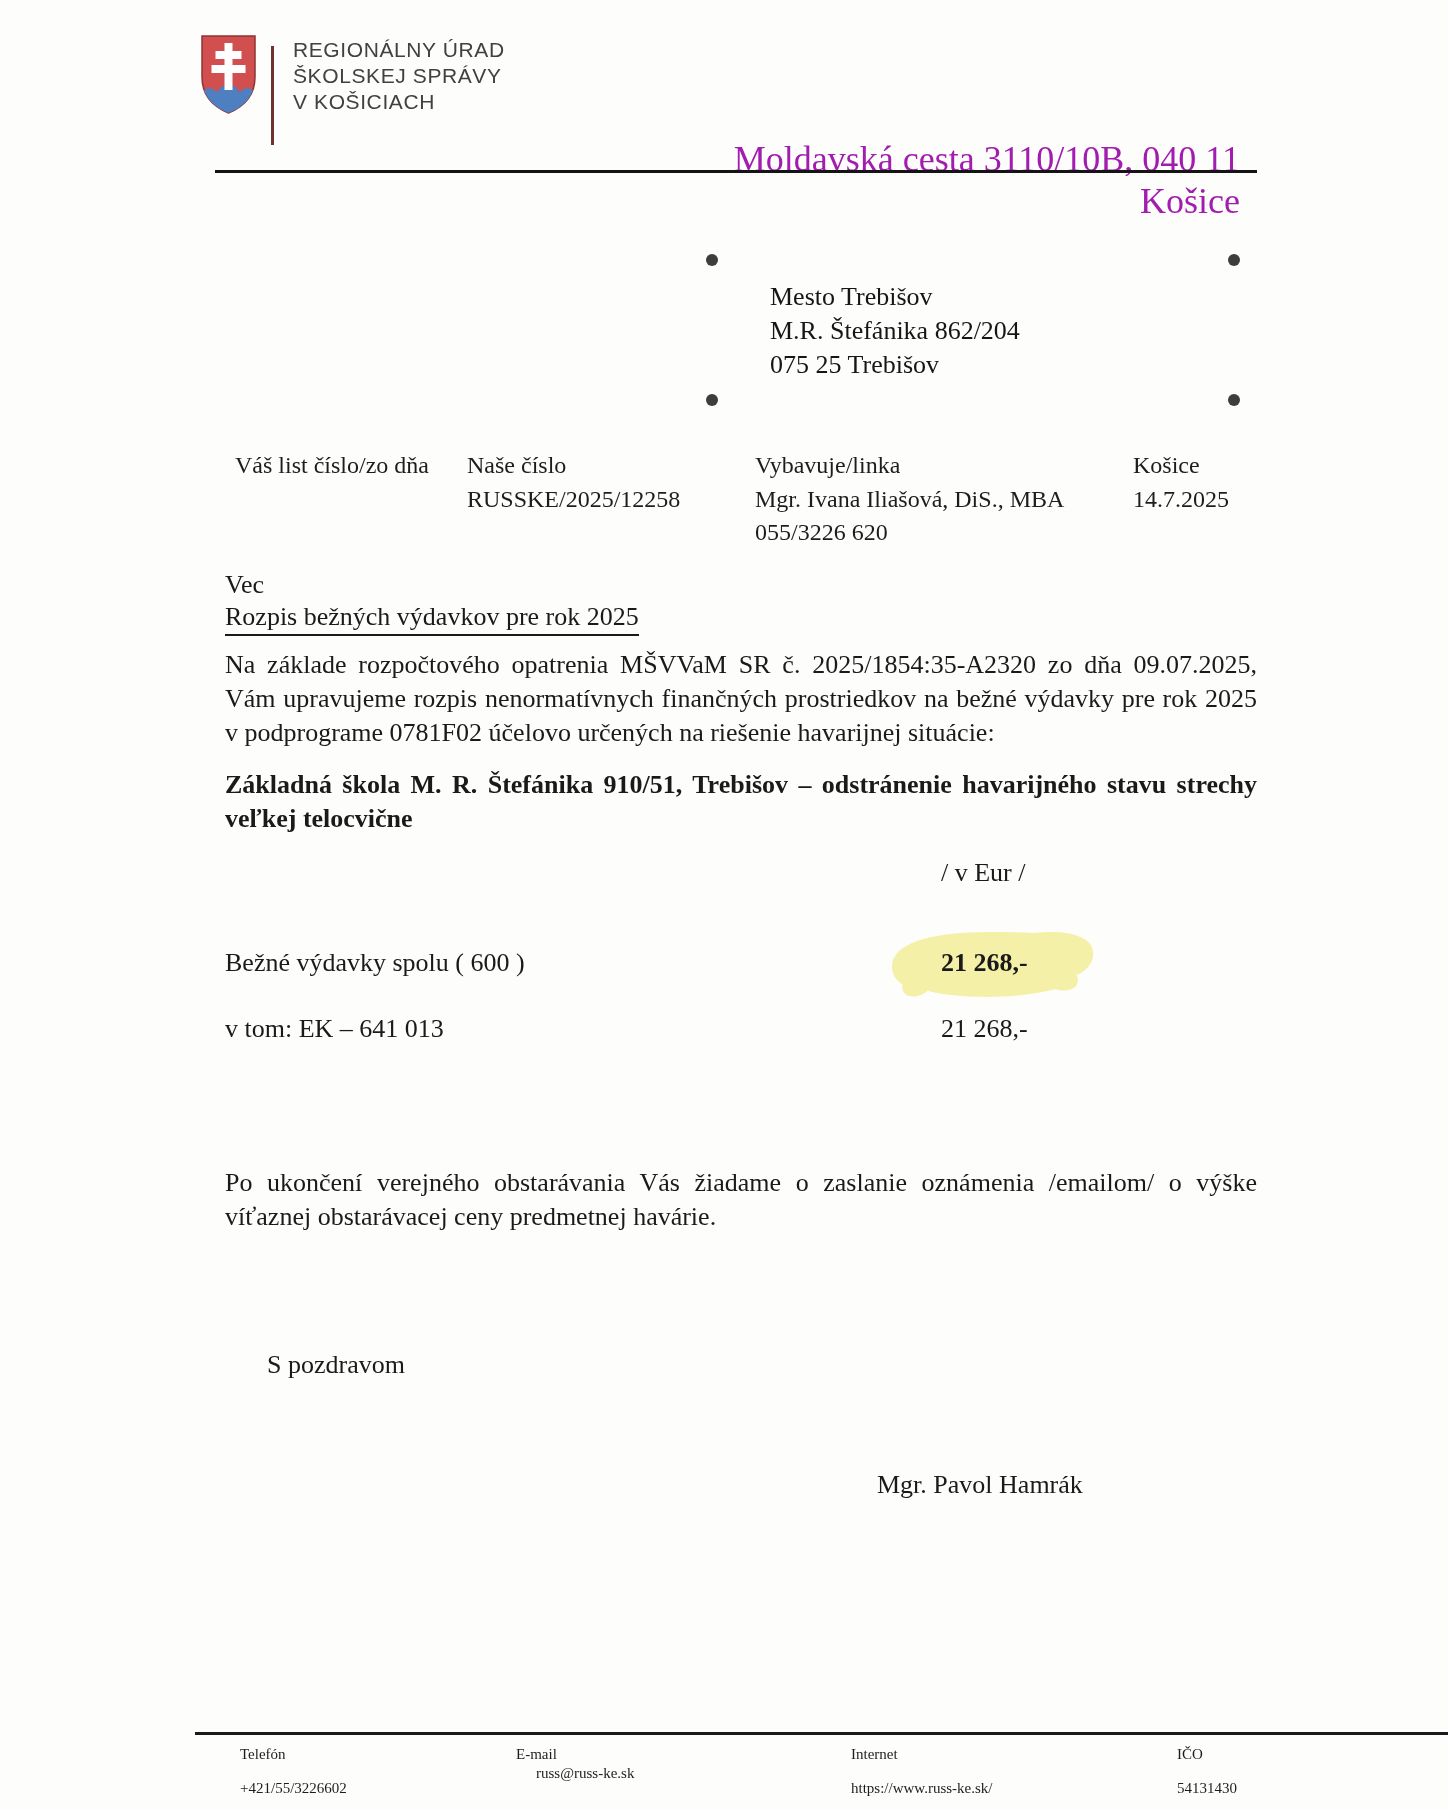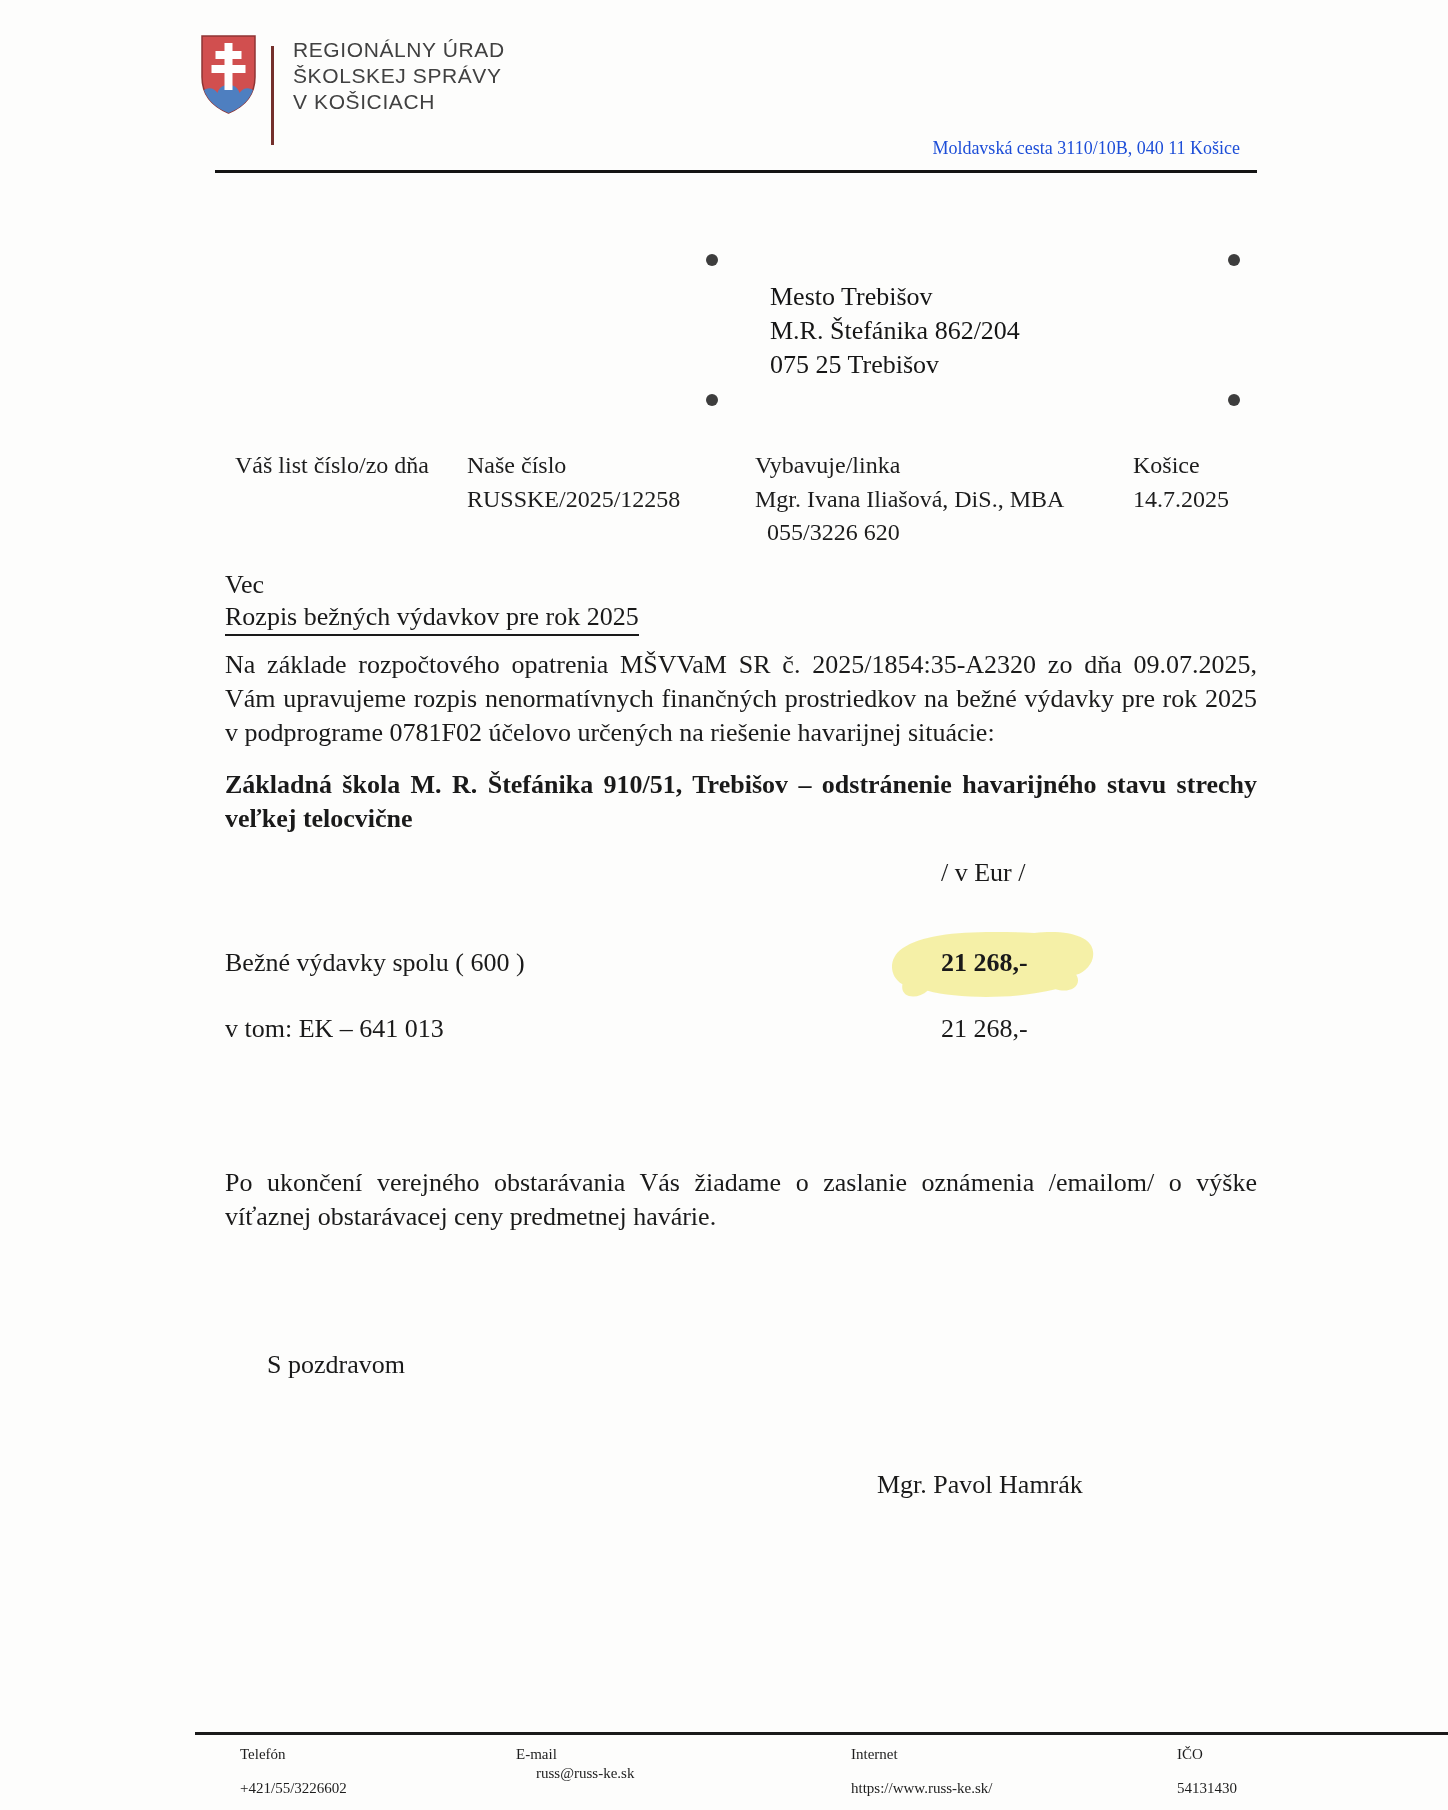--- a/index.html
+++ b/index.html
@@ -15,21 +15,21 @@
   .abs{position:absolute;}
   
   .org-name{
     left:293px;top:37px;
     font-family:"Liberation Sans","DejaVu Sans",sans-serif;
     font-size:21px;line-height:26px;letter-spacing:0.6px;
     color:#414141;
   }
   .logo{left:200px;top:34px;width:57px;height:81px;}
   .logo-divider{left:271px;top:46px;width:3px;height:99px;background:#74302c;}
-  .addr-line{left:650px;top:138px;width:590px;text-align:right;font-size:18px;color:#1d4ed8;}
+  .addr-line{left:650px;top:138px;width:590px;text-align:right;font-size:36px;color:#a21caf;}
   .head-rule{left:215px;top:170px;width:1042px;height:3px;background:#141414;}
   
   .dot{width:12px;height:12px;border-radius:50%;background:#3d3d3d;}
   
   .recipient{left:770px;top:280px;font-size:26px;line-height:34px;color:#161616;}
   
   .ref{font-size:24px;color:#1d1d1d;white-space:nowrap;}
   
   .body-text{font-size:26px;color:#1a1a1a;}
   .subject-title{border-bottom:2px solid #1a1a1a;padding-bottom:3px;}
@@ -81,21 +81,21 @@
     <div>Mesto Trebišov</div>
     <div>M.R. Štefánika 862/204</div>
     <div>075 25 Trebišov</div>
   </div>
 
   <div class="abs ref" style="left:235px;top:452px;">Váš list číslo/zo dňa</div>
   <div class="abs ref" style="left:467px;top:452px;">Naše číslo</div>
   <div class="abs ref" style="left:467px;top:486px;">RUSSKE/2025/12258</div>
   <div class="abs ref" style="left:755px;top:452px;">Vybavuje/linka</div>
   <div class="abs ref" style="left:755px;top:486px;">Mgr. Ivana Iliašová, DiS., MBA</div>
-  <div class="abs ref" style="left:755px;top:519px;margin-left:12px;">055/3226 620</div>
+  <div class="abs ref" style="left:755px;top:519px;">055/3226 620</div>
   <div class="abs ref" style="left:1133px;top:452px;">Košice</div>
   <div class="abs ref" style="left:1133px;top:486px;">14.7.2025</div>
 
   <div class="abs body-text" style="left:225px;top:570px;">Vec</div>
   <div class="abs body-text" style="left:225px;top:602px;text-align:center;">
     <span class="subject-title">Rozpis bežných výdavkov pre rok 2025</span>
   </div>
 
   <div class="abs body-text para" style="left:225px;top:648px;">Na základe rozpočtového opatrenia MŠVVaM SR č. 2025/1854:35-A2320 zo dňa 09.07.2025, Vám upravujeme rozpis nenormatívnych finančných prostriedkov na bežné výdavky pre rok 2025 v podprograme 0781F02 účelovo určených na riešenie havarijnej situácie:</div>
 

